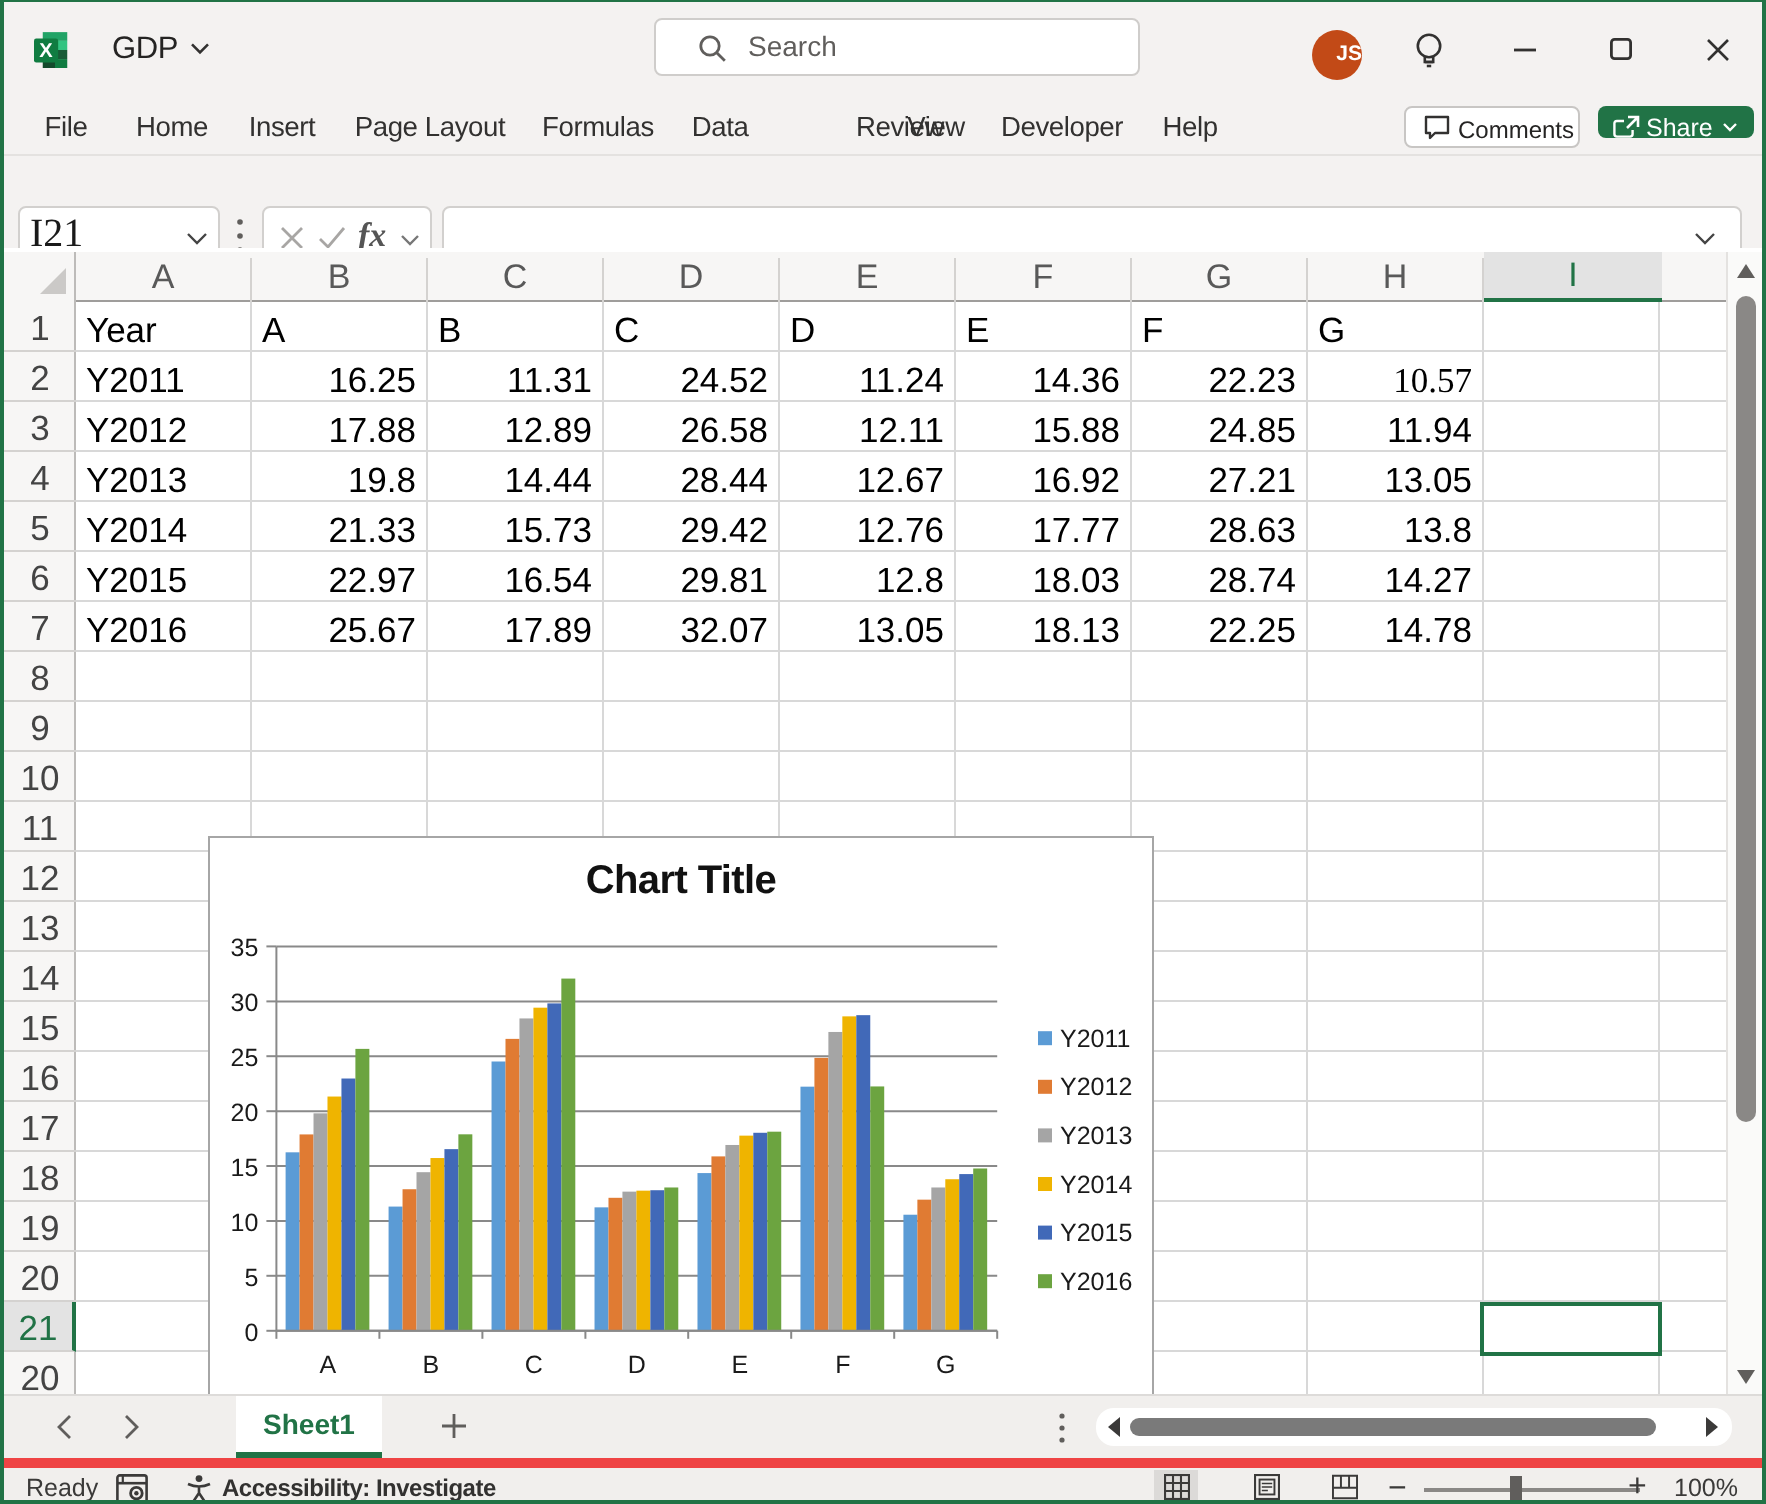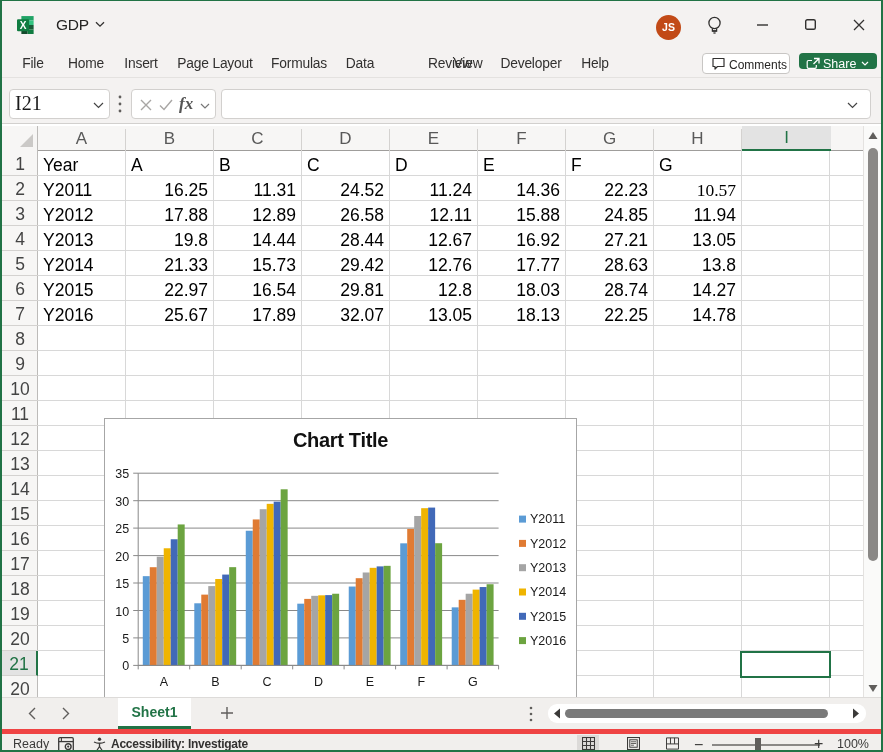--- a/index.html
+++ b/index.html
@@ -13,21 +13,21 @@
 #xlicon { position:absolute; left:17px; top:16px; }
 #docname { position:absolute; left:56px; top:16px; font-size:15.5px; color:#252423; letter-spacing:-0.2px; }
 #searchbox { position:absolute; left:327px; top:9px; width:243px; height:29px; background:#fff; border:1px solid #cfcdcb; border-radius:4px; }
 #searchbox span { position:absolute; left:46px; top:5px; font-size:14px; color:#605e5c; }
 
 #menurow { position:absolute; left:0; top:44px; width:883px; height:34px; background:#f4f2f1; border-bottom:1px solid #e4e2e0; }
 .mtab { position:absolute; top:12px; transform:translateX(-50%); font-size:13.8px; color:#323130; letter-spacing:-0.2px; }
 #commentsbtn { position:absolute; left:702px; top:9px; width:88px; height:21px; background:#fff; border:1px solid #c8c6c4; border-radius:4px; font-size:12px; color:#252423; text-align:left; padding:3.5px 0 0 26px; }
 #sharebtn { position:absolute; left:799px; top:9px; width:78px; height:16px; background:#217346; border-radius:4px; font-size:12.5px; color:#fff; padding:3.5px 0 0 24px; }
 
-#fbar { position:absolute; left:0; top:78px; width:883px; height:46px; background:#f4f2f1; border-bottom:1px solid #d2d0ce; }
+#fbar { position:absolute; left:0; top:92px; width:883px; height:46px; background:#f4f2f1; border-bottom:1px solid #d2d0ce; }
 #namebox { position:absolute; left:9px; top:11px; width:101px; height:30px; background:#fff; border:1px solid #d2d0ce; border-radius:4px; }
 #namebox .nm { position:absolute; left:5px; top:1.5px; font-family:"Liberation Serif", serif; font-size:20px; color:#1a1a1a; }
 #fxbox { position:absolute; left:131px; top:11px; width:85px; height:30px; background:#fff; border:1px solid #d2d0ce; border-radius:4px; }
 #ffield { position:absolute; left:221px; top:11px; width:650px; height:30px; background:#fff; border:1px solid #d2d0ce; border-radius:4px; }
 
 #grid { position:absolute; left:0; top:124px; width:883px; height:573px; background:#fff; }
 #hdrstrip { position:absolute; left:2px; top:2px; width:861px; height:25px; background:#f7f6f5; border-bottom:1px solid #9f9d9b; }
 .colhdr { position:absolute; top:3px; height:22px; text-align:center; font-size:17px; color:#595959; border-right:1px solid #d4d2d0; }
 #hdrI { position:absolute; left:740px; top:0px; width:89px; height:25px; background:#e3e3e3; border-bottom:2.5px solid #217346; color:#217346; font-size:17px; text-align:center; padding-top:2px; }
 #corner { position:absolute; left:2px; top:2px; width:36px; height:25px; background:#f7f6f5; border-right:1px solid #bdbbb9; }
@@ -64,21 +64,28 @@
     <rect x="5" y="10.2" width="14" height="5.2" fill="#185c37"></rect>
     <rect x="12" y="15.4" width="7" height="5.1" fill="#107c41"></rect>
     <rect x="5" y="15.4" width="7" height="5.1" fill="#134a2c"></rect>
     <rect x="0" y="3.6" width="13.8" height="13.8" rx="1.3" fill="#107c41"></rect>
     <text x="6.9" y="14.4" text-anchor="middle" font-size="11.5" font-weight="bold" fill="#fff">X</text>
   </svg>
   <span id="docname">GDP</span>
   <svg class="abs" style="left:95px;top:21px;" width="10" height="7" viewBox="0 0 10 7">
       <path d="M1 1.2 L5 5.2 L9 1.2" stroke="#323130" stroke-width="1.3" fill="none"></path>
     </svg>
-  <div class="abs" style="left:656px;top:15px;width:25px;height:25px;border-radius:50%;background:#c24a17;color:#fff;font-size:10.5px;font-weight:bold;text-align:center;padding-top:6px;">JS</div>
+  <div id="searchbox">
+    <svg class="abs" style="left:21px;top:7px;" width="15" height="15" viewBox="0 0 15 15">
+        <circle cx="6" cy="6" r="4.6" stroke="#605e5c" stroke-width="1.4" fill="none"></circle>
+        <line x1="9.5" y1="9.5" x2="13.4" y2="13.4" stroke="#605e5c" stroke-width="1.4"></line>
+      </svg>
+    <span>Search</span>
+  </div>
+  <div class="abs" style="left:656px;top:15px;width:25px;height:25px;border-radius:50%;background:#c24a17;color:#fff;font-size:10.5px;font-weight:bold;text-align:right;padding-top:6px;">JS</div>
   <svg class="abs" style="left:706px;top:16px;" width="17" height="19" viewBox="0 0 17 19">
     <circle cx="8.5" cy="7" r="5.6" stroke="#323130" stroke-width="1.3" fill="none"></circle>
     <path d="M6.4 12.2 L6.4 15 L10.6 15 L10.6 12.2" stroke="#323130" stroke-width="1.3" fill="none"></path>
     <line x1="6.4" y1="15" x2="10.6" y2="15" stroke="#323130" stroke-width="1.3"></line>
     <line x1="7.4" y1="17" x2="9.6" y2="17" stroke="#323130" stroke-width="1.3"></line>
   </svg>
   <svg class="abs" style="left:757px;top:24px;" width="11" height="2" viewBox="0 0 11 2">
       <line x1="0" y1="1" x2="11" y2="1" stroke="#323130" stroke-width="1.4"></line>
     </svg>
   <svg class="abs" style="left:805px;top:19px;" width="11" height="11" viewBox="0 0 11 11">

